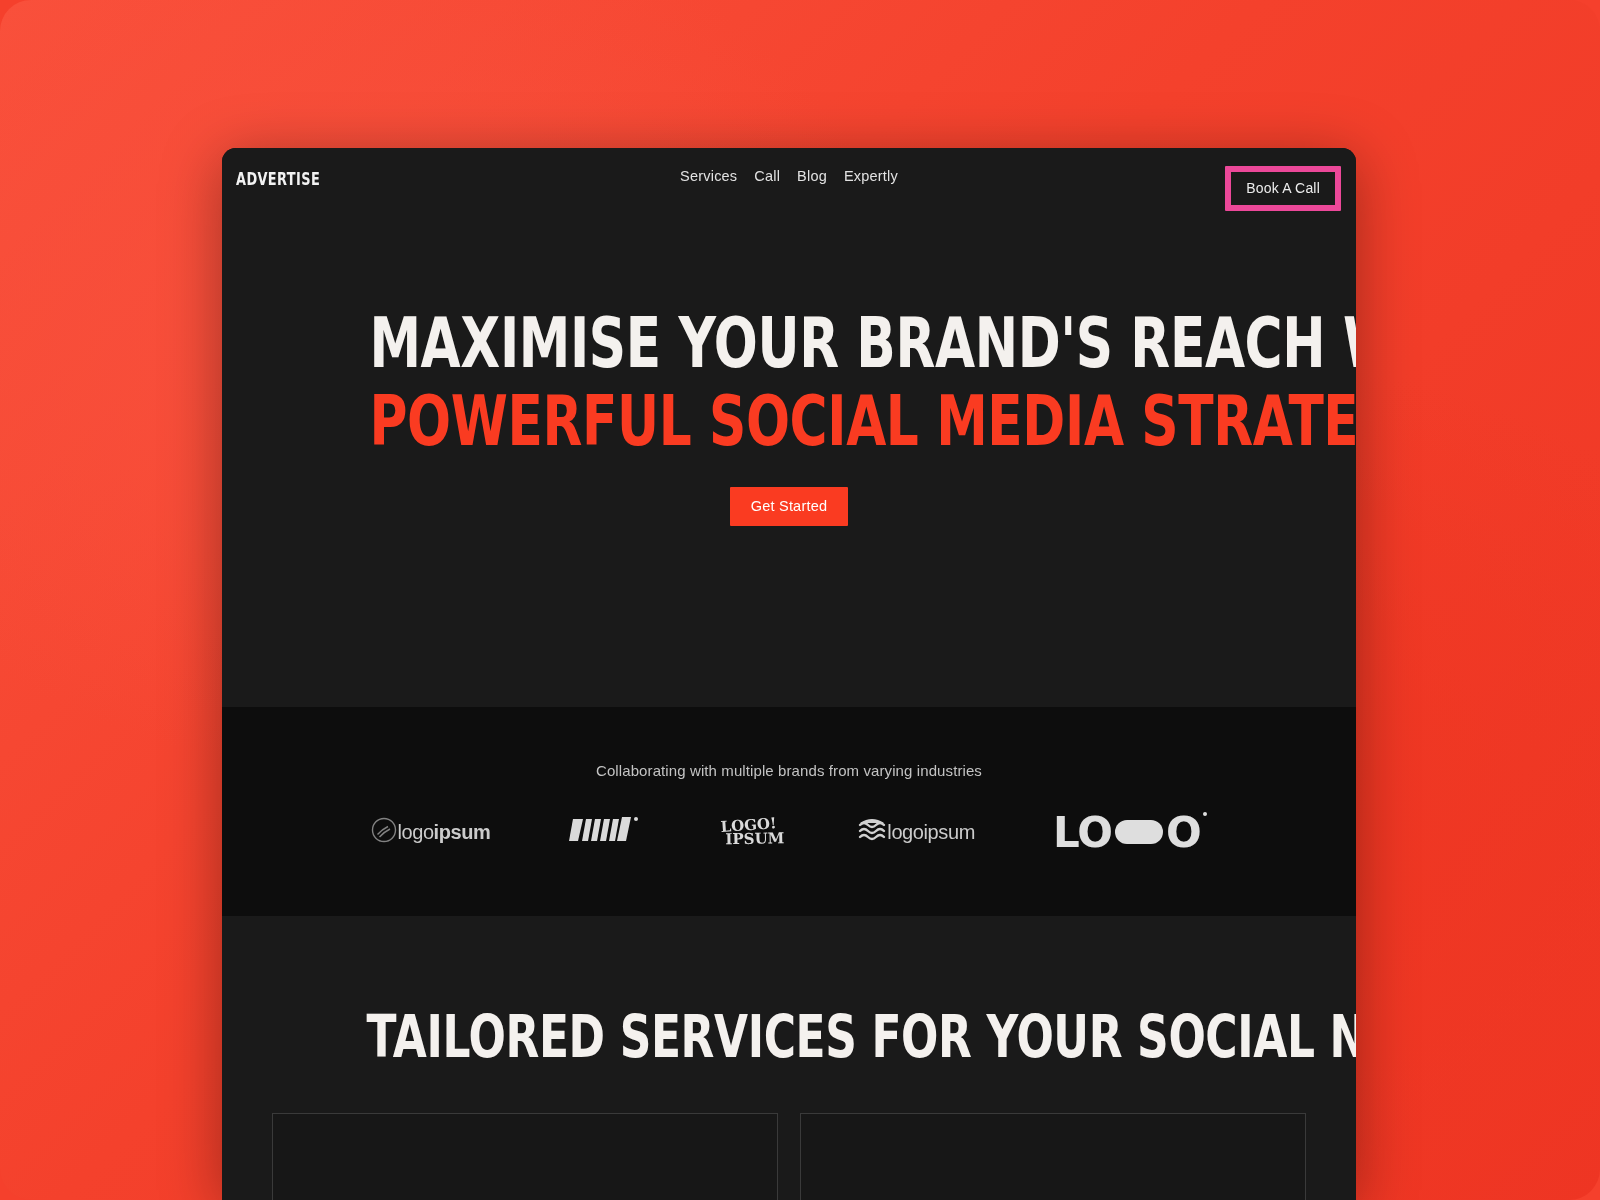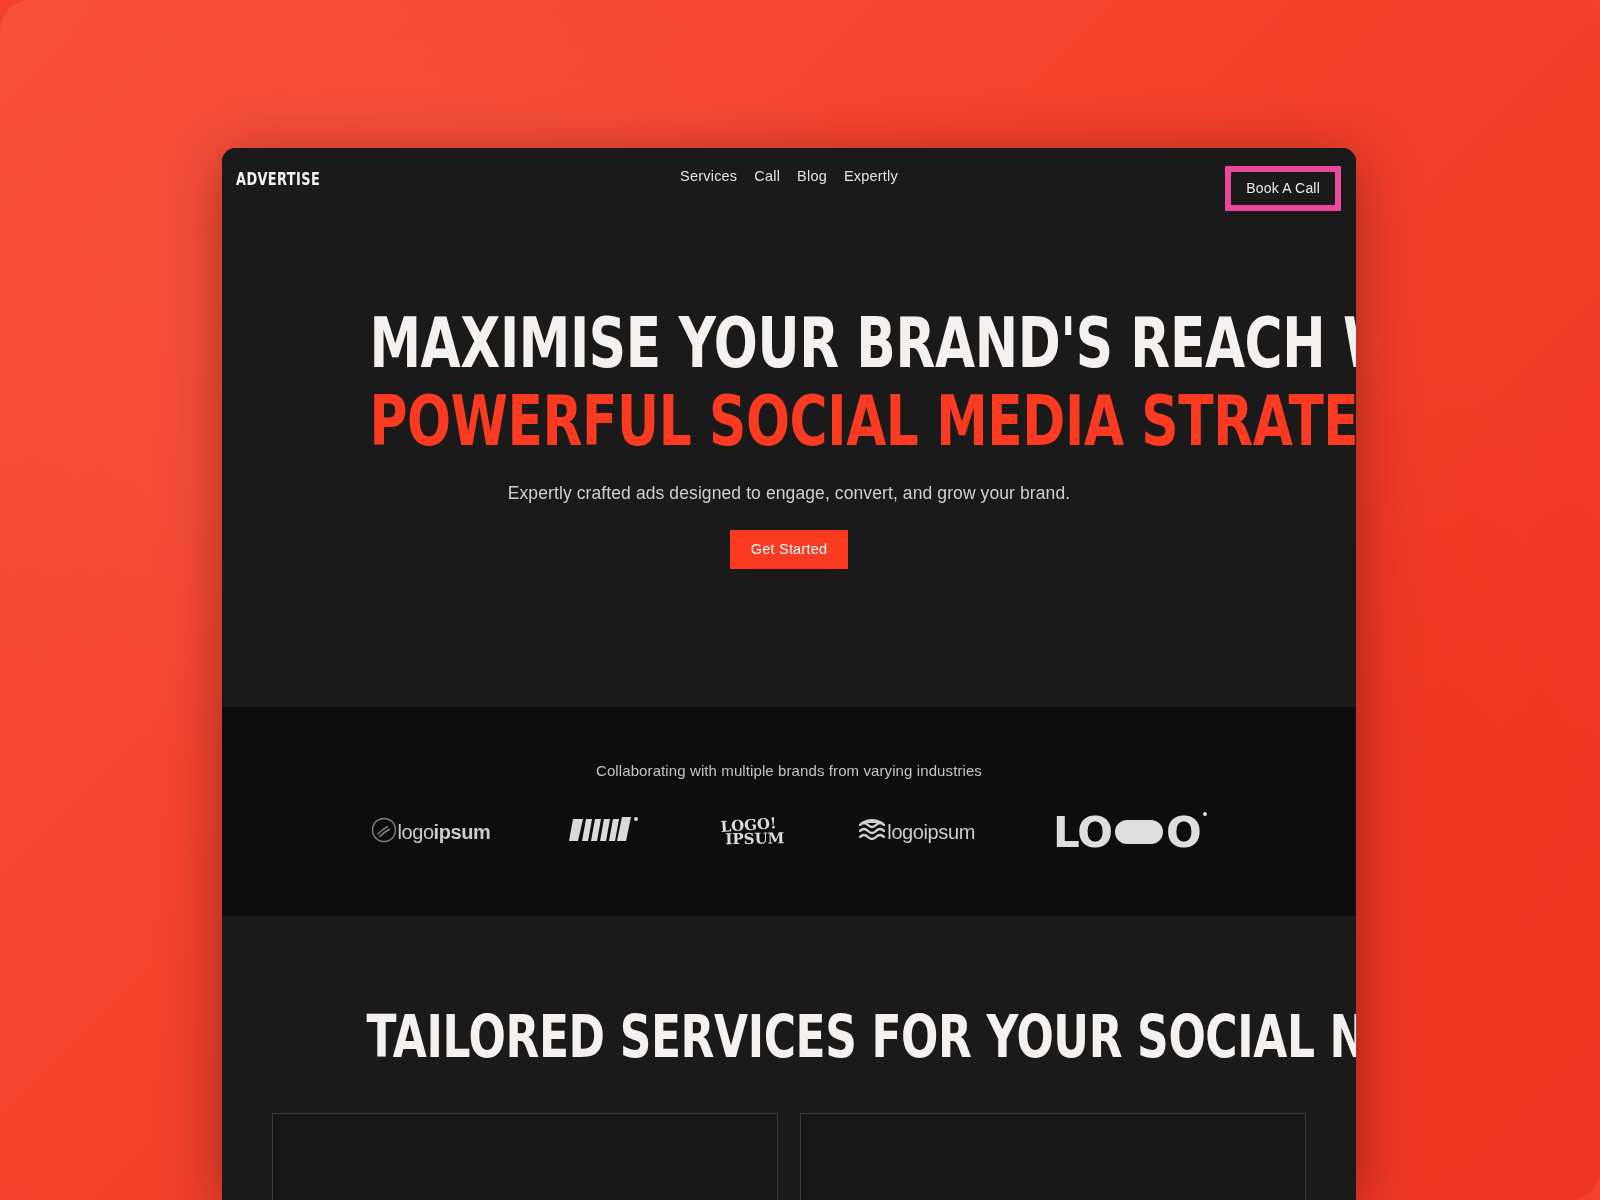--- a/index.html
+++ b/index.html
@@ -259,21 +259,20 @@
       </nav>
 
       <button class="book-call-btn">Book A Call</button>
     </div>
 
     <section class="hero">
       <h1 class="hero-title">
         <span>MAXIMISE YOUR BRAND'S REACH WITH</span>
         <span class="accent-line">POWERFUL SOCIAL MEDIA STRATEGIES</span>
       </h1>
-      <p class="hero-sub">Expertly crafted ads designed to engage, convert, and grow your brand.</p>
       <button class="get-started-btn">Get Started</button>
     </section>
 
     <section class="brands">
       <p class="brands-caption">Collaborating with multiple brands from varying industries</p>
 
       <div class="brand-row">
 
         <div class="brand-item">
           <span>

